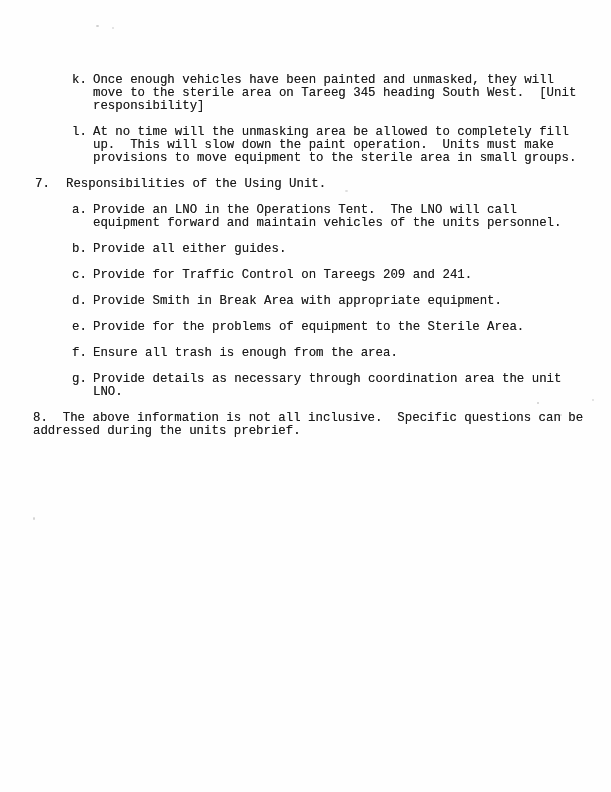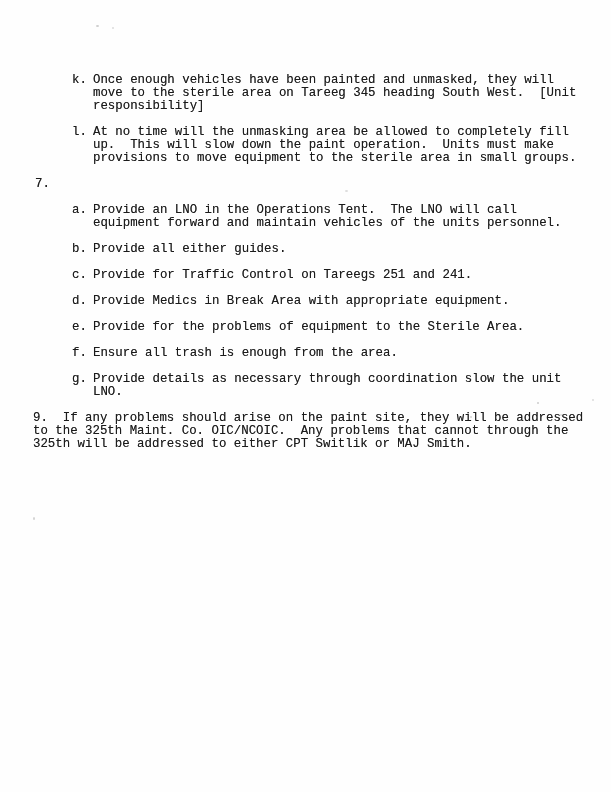--- a/index.html
+++ b/index.html
@@ -92,58 +92,58 @@
 
     <div class="item indent-sub">
       <span class="lbl">l.</span>
       <span class="txt">At no time will the unmasking area be allowed to completely fill
 up.  This will slow down the paint operation.  Units must make
 provisions to move equipment to the sterile area in small groups.</span>
     </div>
 
     <div class="para sec-head indent-main">
       <span class="lbl">7.</span>
+      <span class="txt">Responsibilities of the Using Unit.</span>
     </div>
 
     <div class="item indent-sub">
       <span class="lbl">a.</span>
       <span class="txt">Provide an LNO in the Operations Tent.  The LNO will call
 equipment forward and maintain vehicles of the units personnel.</span>
     </div>
 
     <div class="item indent-sub">
       <span class="lbl">b.</span>
       <span class="txt">Provide all either guides.</span>
     </div>
 
     <div class="item indent-sub">
       <span class="lbl">c.</span>
-      <span class="txt">Provide for Traffic Control on Tareegs 251 and 241.</span>
+      <span class="txt">Provide for Traffic Control on Tareegs 209 and 241.</span>
     </div>
 
     <div class="item indent-sub">
       <span class="lbl">d.</span>
-      <span class="txt">Provide Medics in Break Area with appropriate equipment.</span>
+      <span class="txt">Provide Smith in Break Area with appropriate equipment.</span>
     </div>
 
     <div class="item indent-sub">
       <span class="lbl">e.</span>
       <span class="txt">Provide for the problems of equipment to the Sterile Area.</span>
     </div>
 
     <div class="item indent-sub">
       <span class="lbl">f.</span>
       <span class="txt">Ensure all trash is enough from the area.</span>
     </div>
 
     <div class="item indent-sub">
       <span class="lbl">g.</span>
-      <span class="txt">Provide details as necessary through coordination slow the unit
+      <span class="txt">Provide details as necessary through coordination area the unit
 LNO.</span>
     </div>
 
+    <div class="block-para">8.  The above information is not all inclusive.  Specific questions can be
+addressed during the units prebrief.</div>
 
-    <div class="block-para">9.  If any problems should arise on the paint site, they will be addressed
-to the 325th Maint. Co. OIC/NCOIC.  Any problems that cannot through the
-325th will be addressed to either CPT Switlik or MAJ Smith.</div>
 
   </div>
 </div>
 
 </body></html>

